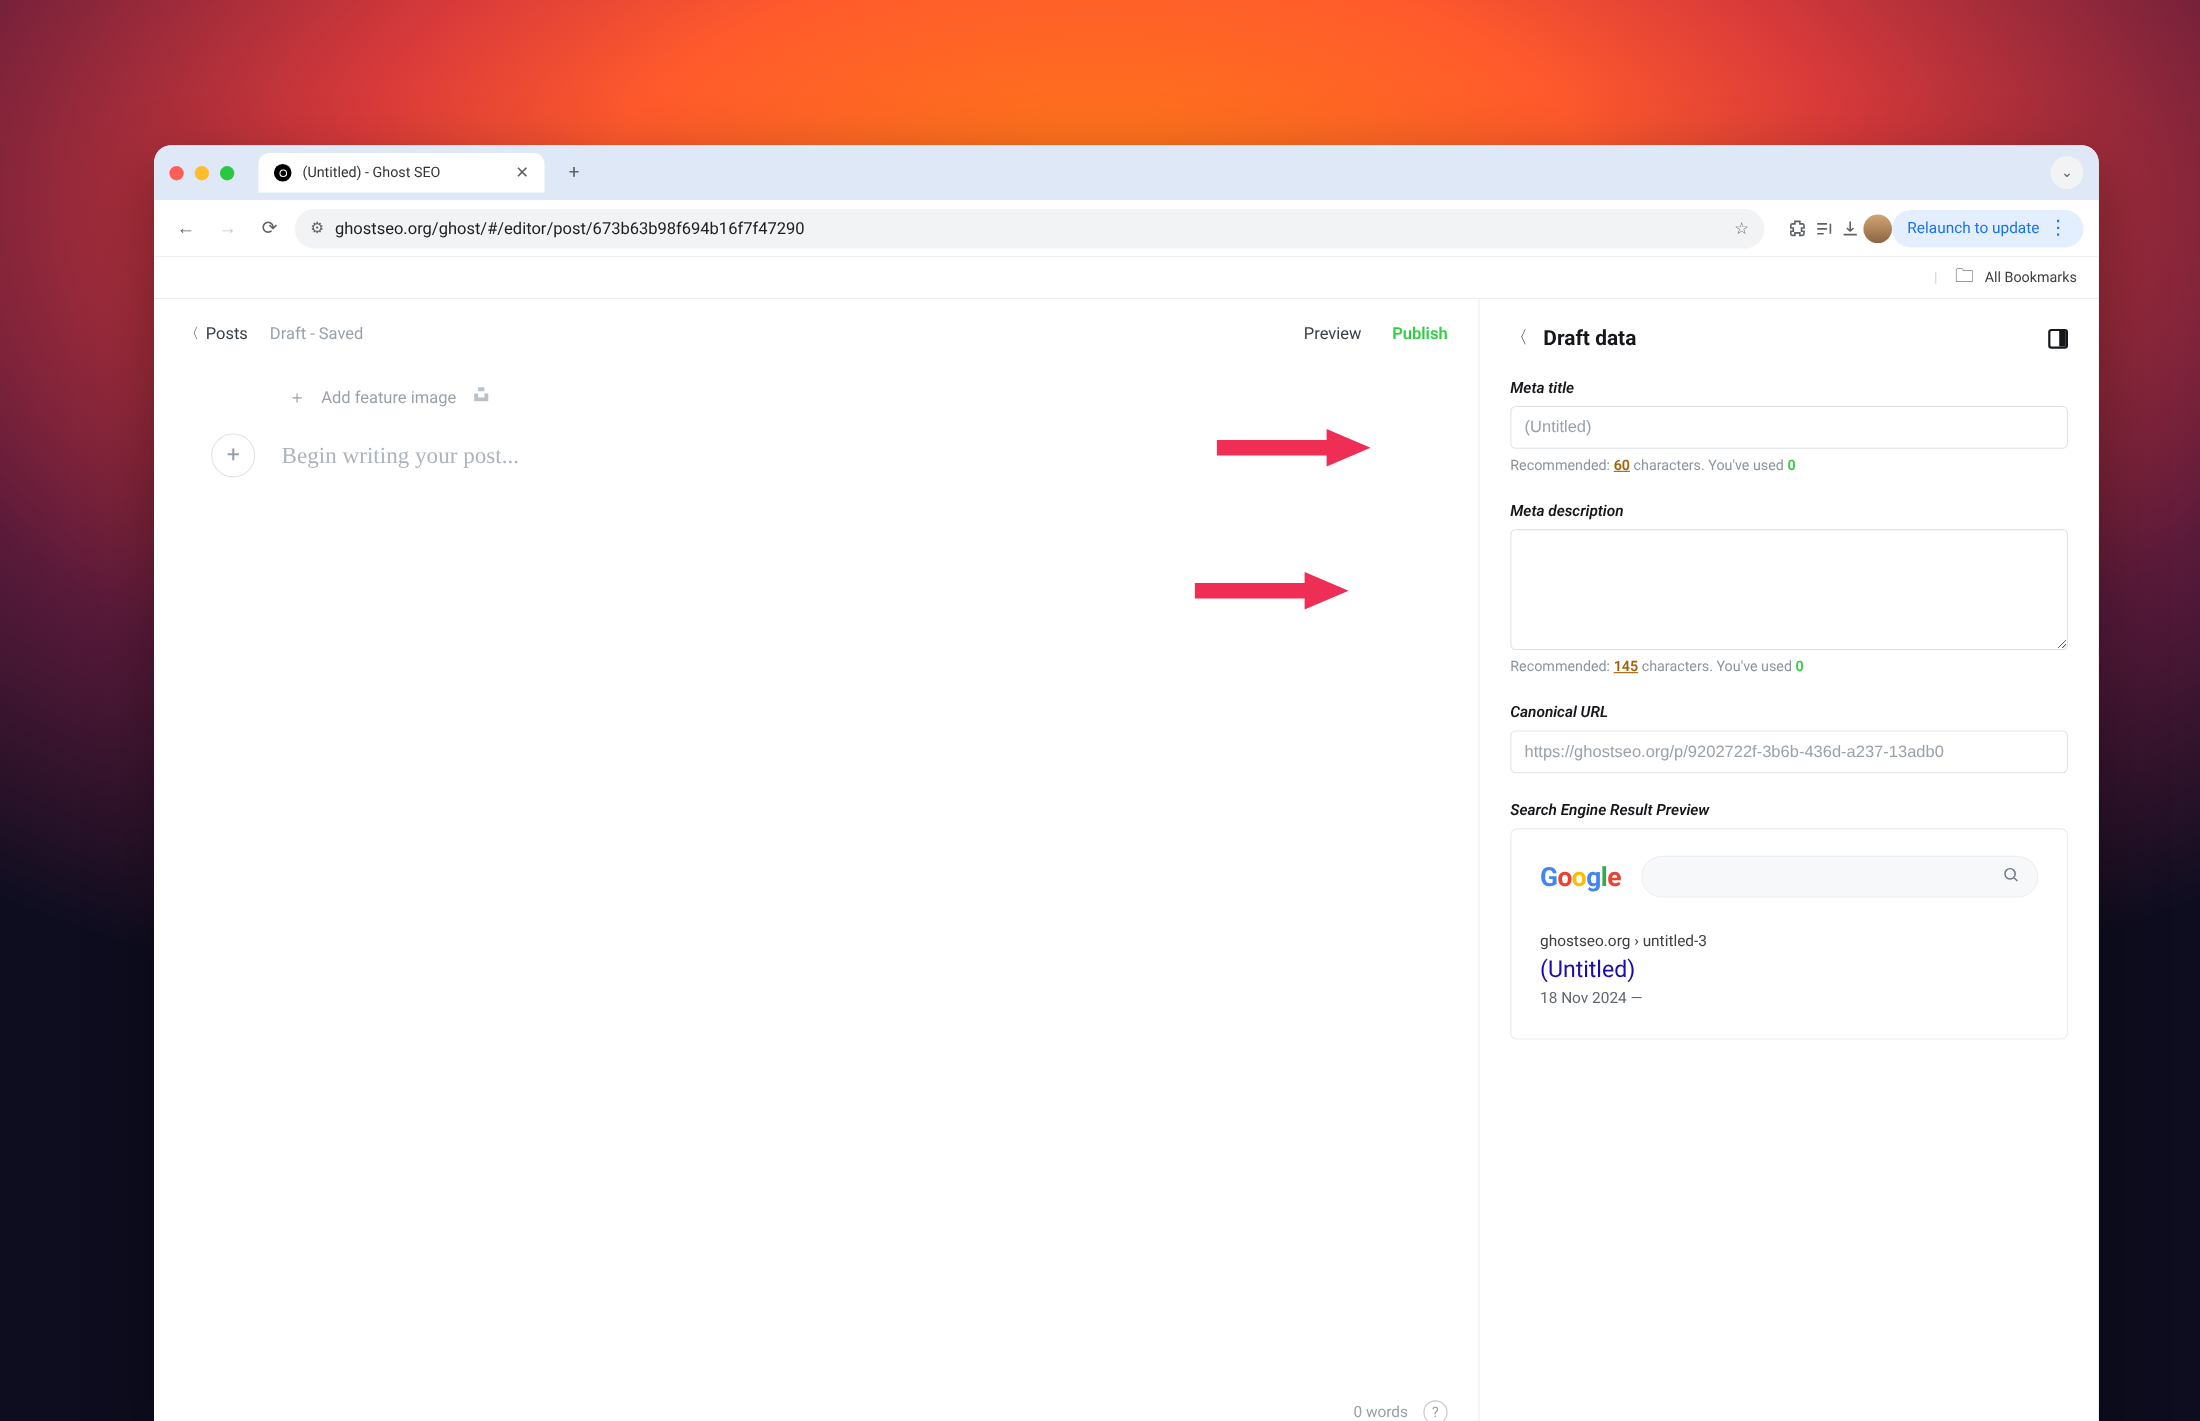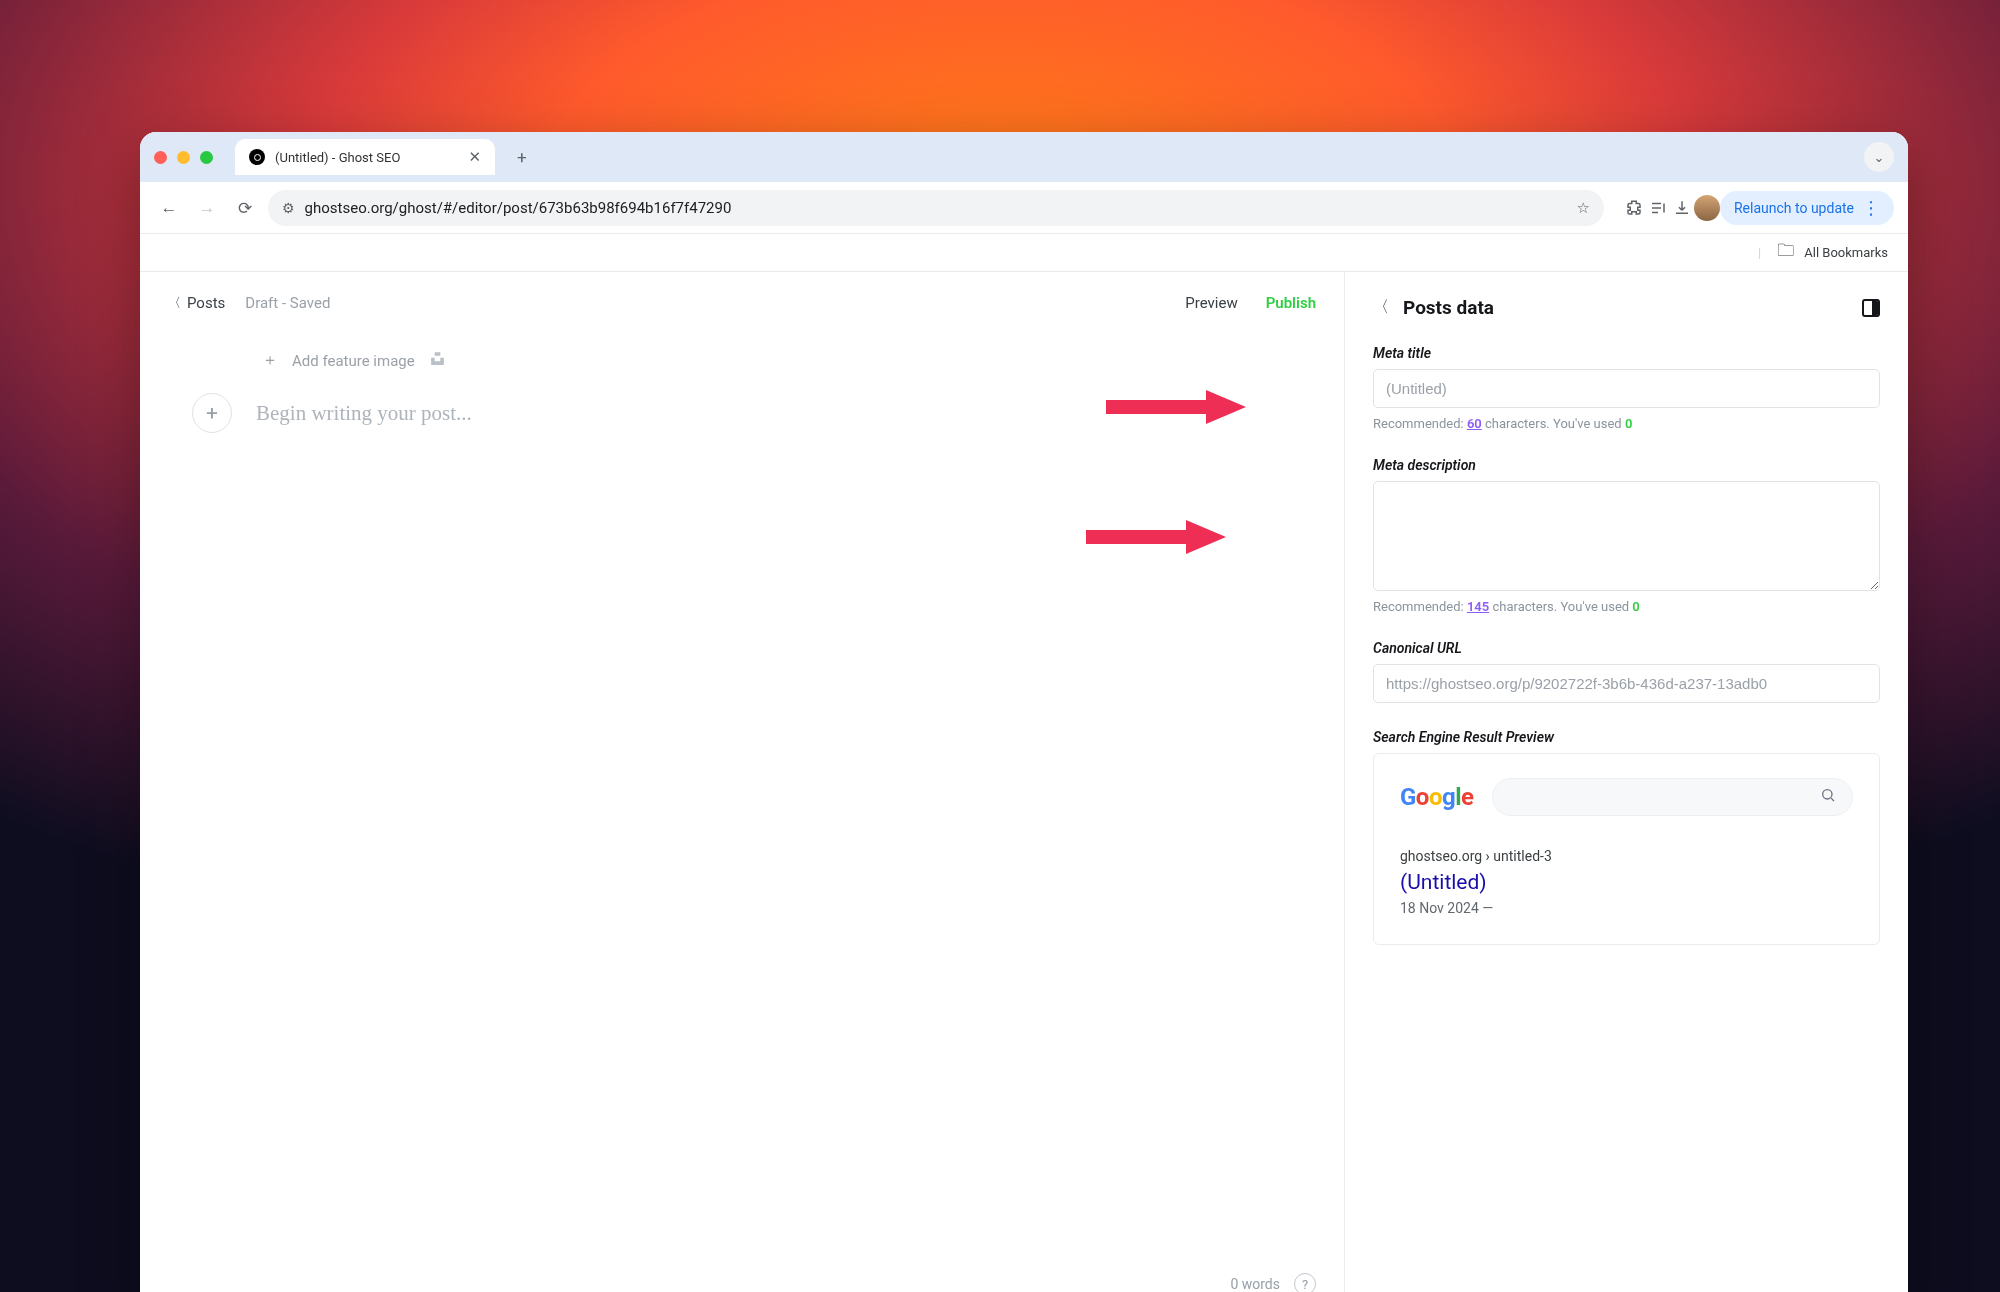--- a/index.html
+++ b/index.html
@@ -93,21 +93,21 @@
 
 .field { display:flex; flex-direction:column; gap:8px; }
 .flabel { font-size:14px; font-weight:600; color:#15171a;font-style:italic; }
 .finput, .ftext {
   width:100%; border:1px solid #dfe3e8; border-radius:5px; padding:10px 12px;
   font-size:15px; color:#394047; background:#fff; outline:none;
 }
 .finput::placeholder, .ftext::placeholder{ color:#9aa1a8; }
 .ftext { height:110px; resize: both; }
 .hint { font-size:13px; color:#8b949c; }
-.hint b{ color:#8b5cf6; font-weight:600;text-decoration:underline; }
+.hint b{ color:#a16207; font-weight:600;text-decoration:underline; }
 .hint .g{ color:#30cf43; font-weight:600; }
 
 .serp {
   border:1px solid #e8ebef; border-radius:6px; padding:24px 26px 28px;
 }
 .serp-top{ display:flex; align-items:center; gap:18px; }
 .glogo{ font-size:24px; font-weight:700; letter-spacing:-0.5px; }
 .glogo .b{color:#4285f4}.glogo .r{color:#ea4335}.glogo .y{color:#fbbc04}.glogo .g2{color:#34a853}
 .gsearch{ flex:1; height:38px; border:1px solid #edf0f3; background:#f7f8fa; border-radius:19px; display:flex; align-items:center; justify-content:flex-end; padding:0 16px; color:#6b7280; }
 .serp-body{ margin-top:32px; }
@@ -213,21 +213,21 @@
 
       <div class="wc-row">
         <span>0 words</span>
         <span class="help-ic">?</span>
       </div>
     </div>
 
     <div class="side">
       <div class="side-head">
         <span class="back">〈</span>
-        <h2>Posts data</h2>
+        <h2>Draft data</h2>
         <span class="panel-ic"></span>
       </div>
 
       <div class="field">
         <label class="flabel">Meta title</label>
         <input class="finput" placeholder="(Untitled)" style="">
         <div class="hint">
           <span>Recommended: </span><b>60</b><span> characters. You've used </span><span class="g">0</span>
         </div>
       </div>

